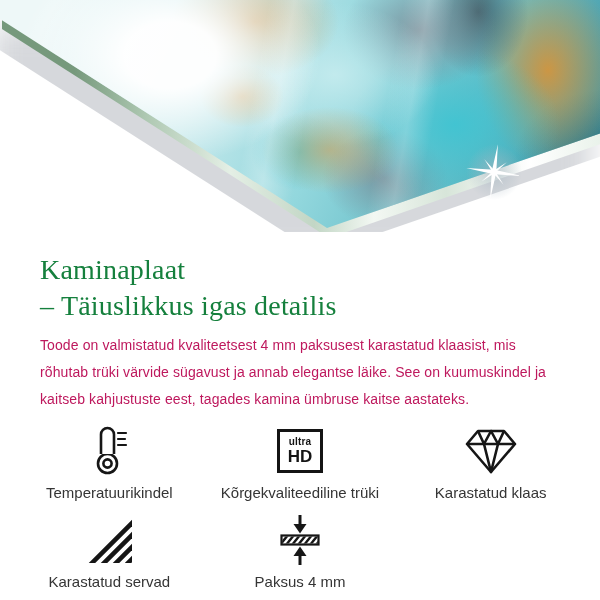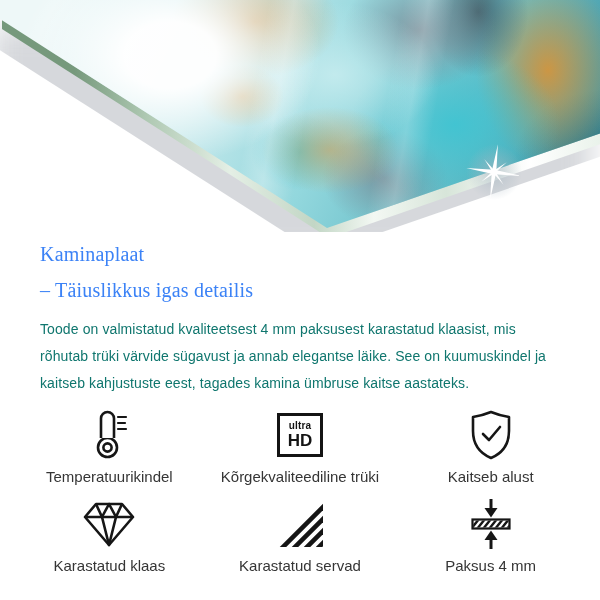--- a/index.html
+++ b/index.html
@@ -45,25 +45,25 @@
       linear-gradient(100deg, rgba(255,255,255,0) 42%, rgba(255,255,255,.30) 46%,
                       rgba(255,255,255,0) 51%, rgba(255,255,255,0) 63%,
                       rgba(255,255,255,.22) 67%, rgba(255,255,255,0) 71%);
   }
   .sparkle { position:absolute; left:462px; top:140px; width:64px; height:64px; }
 
   
   .content { padding: 4px 40px 0 40px; }
   h1 {
     font-family:"Liberation Serif", "DejaVu Serif", serif;
-    font-weight:400; font-size:20px; line-height:36px;
-    color:#3b82f6; letter-spacing:.2px; margin:0 0 8px 0;
+    font-weight:400; font-size:28px; line-height:36px;
+    color:#15803d; letter-spacing:.2px; margin:16px 0 8px 0;
   }
   .intro {
-    font-size:14px; line-height:27px; color:#0f766e;
+    font-size:14px; line-height:27px; color:#be185d;
     max-width:530px; letter-spacing:.1px; margin:0 0 12px 0;
   }
 
   
   .features {
     display:grid; grid-template-columns:repeat(3,1fr);
     row-gap:12px; margin:0 -26px;
   }
   .feature { display:flex; flex-direction:column; align-items:center; gap:7px; }
   .icon-wrap { height:52px; display:flex; align-items:center; justify-content:center; }
@@ -129,29 +129,20 @@
       <div class="feature">
         <div class="icon-wrap">
           <div class="uhd-box">
             <span class="uhd-top">ultra</span>
             <span class="uhd-bottom">HD</span>
           </div>
         </div>
         <div class="feature-label">Kõrgekvaliteediline trüki</div>
       </div>
 
-      <div class="feature">
-        <div class="icon-wrap">
-          <svg class="icon-svg" width="48" height="52" viewBox="0 0 48 52" stroke-linejoin="round" stroke-linecap="round">
-            <path d="M24 3 C30 5.5 36 7 42 8 L42 22 C42 36.5 34.5 44.5 24 49 C13.5 44.5 6 36.5 6 22 L6 8 C12 7 18 5.5 24 3 Z"></path>
-            <path d="M16 25 L22 31 L33 18"></path>
-          </svg>
-        </div>
-        <div class="feature-label">Kaitseb alust</div>
-      </div>
 
       <div class="feature">
         <div class="icon-wrap">
           <svg class="icon-svg" width="56" height="48" viewBox="0 0 56 48" stroke-linejoin="round" stroke-width="2.4">
             <path d="M15 4 H41 L52 17 L28 45 L4 17 Z"></path>
             <path d="M4 17 H52"></path>
             <path d="M15 4 L21 17 L28 4 L35 17 L41 4"></path>
             <path d="M21 17 L28 45 L35 17"></path>
           </svg>
         </div>

